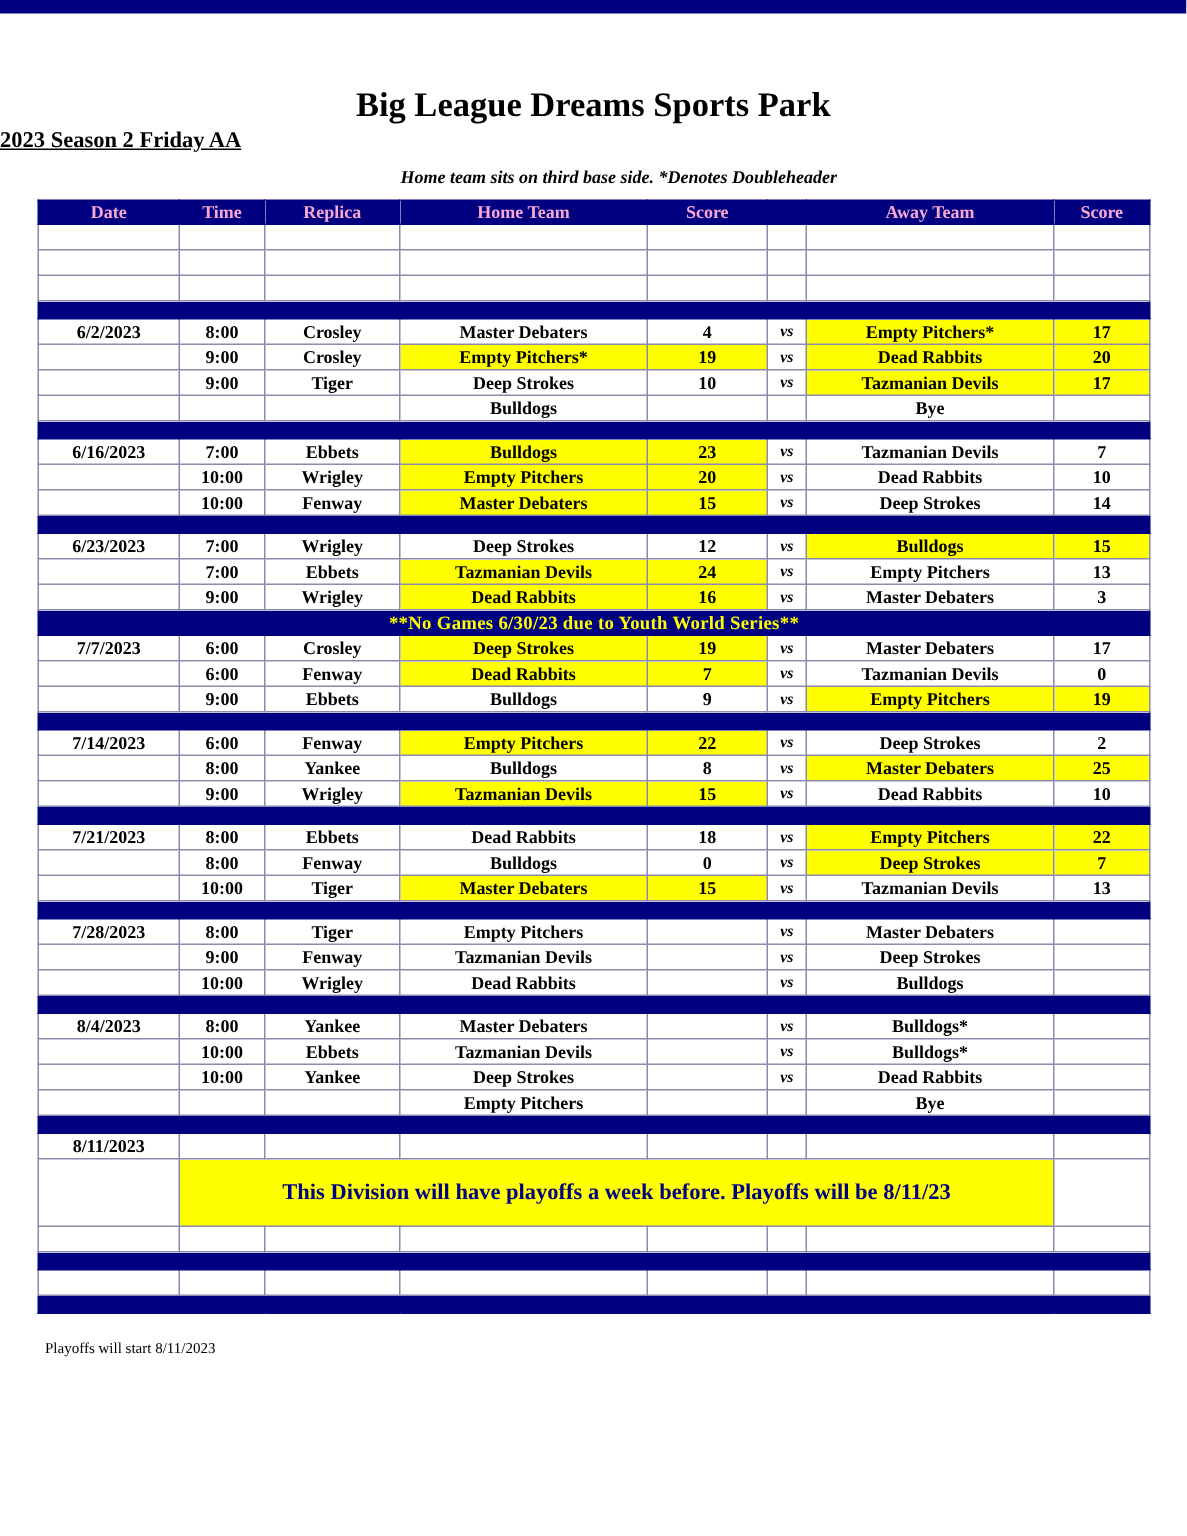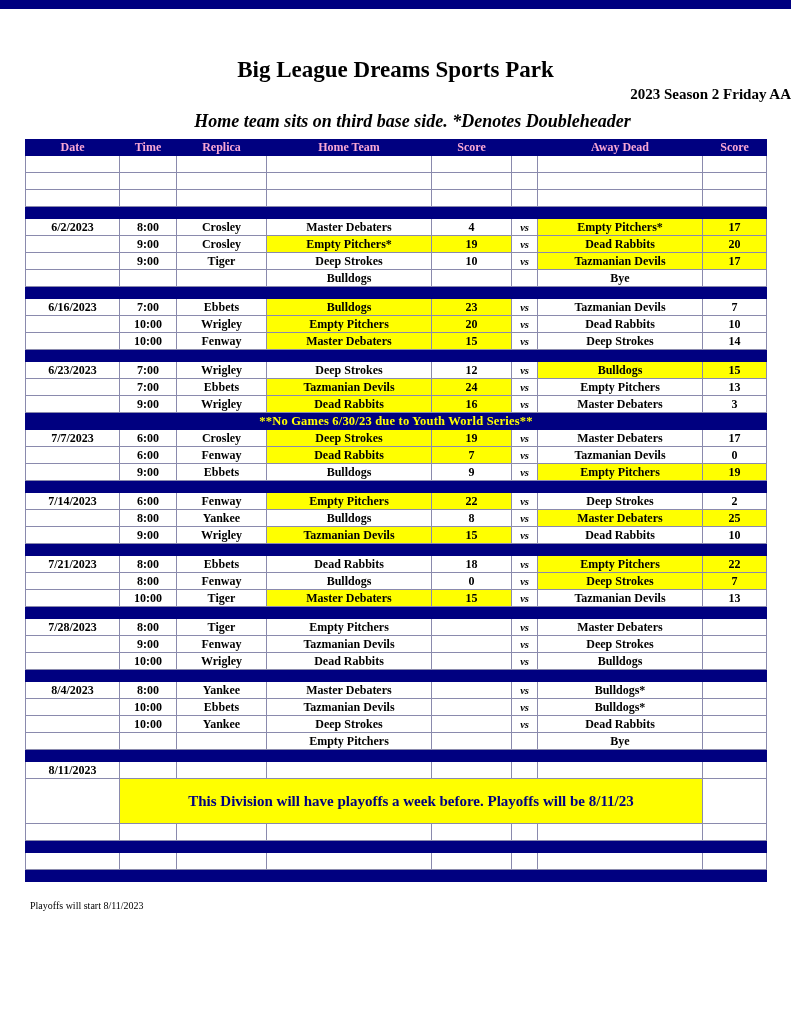--- a/index.html
+++ b/index.html
@@ -4,22 +4,22 @@
 <style>
   :root { --navy:#000080; --yellow:#ffff00; --grid:#8a8aad; }
   * { margin:0; padding:0; box-sizing:border-box; }
   html,body { background:#ffffff; }
   body {
     width:791px; height:1024px; overflow:hidden;
     font-family:"Liberation Serif", serif; color:#000;
   }
   .top-bar { width:100%; height:9px; background:var(--navy); }
   .title { text-align:center; margin-top:48px; font-size:23px; font-weight:bold; line-height:1.15; }
-  .subtitle { text-align:right; font-size:15px; font-weight:bold; margin-top:3px; }
-  .note { text-align:center; font-size:18px; font-weight:bold; font-style:italic; margin-top:8px;padding-left:34px; }
+  .subtitle { text-align:left; font-size:15px; font-weight:bold; margin-top:3px;text-decoration:underline; }
+  .note { text-align:center; font-size:12px; font-weight:bold; font-style:italic; margin-top:8px;padding-left:34px; }
   table.schedule {
     border-collapse:collapse; table-layout:fixed;
     width:741px; margin:7px 0 0 25px;
   }
   .schedule td, .schedule th {
     border:1px solid var(--grid);
     font-size:12px; font-weight:bold; text-align:center; vertical-align:middle;
     padding:0; overflow:hidden; white-space:nowrap; height:17px;
   }
   .schedule thead th {
@@ -62,21 +62,21 @@
       <col style="width:64px">
   </colgroup>
   <thead>
     <tr>
       <th>Date</th>
       <th>Time</th>
       <th>Replica</th>
       <th>Home Team</th>
       <th>Score</th>
       <th></th>
-      <th>Away Dead</th>
+      <th>Away Team</th>
       <th>Score</th>
     </tr>
   </thead>
   <tbody id="schedule-body">
       <tr class="r-blank">
         <td></td>
         <td></td>
         <td></td>
         <td></td>
         <td></td>

